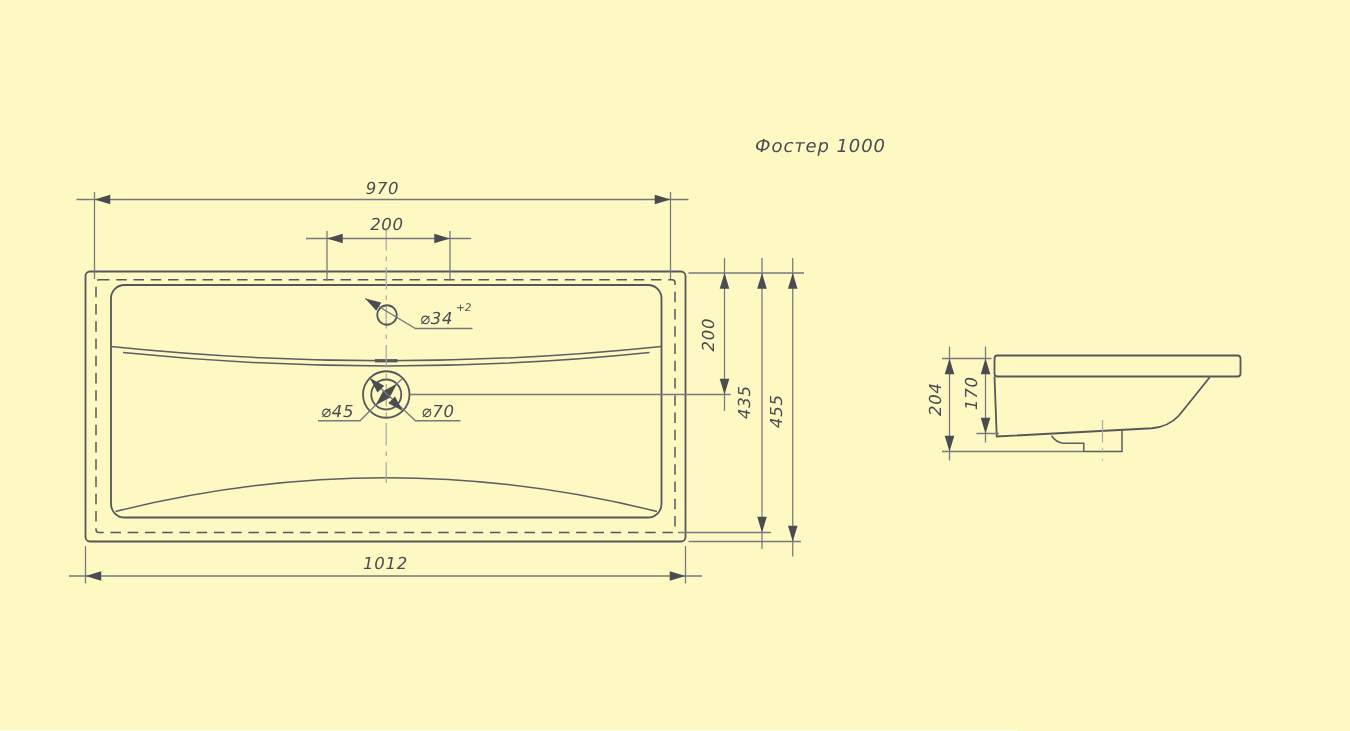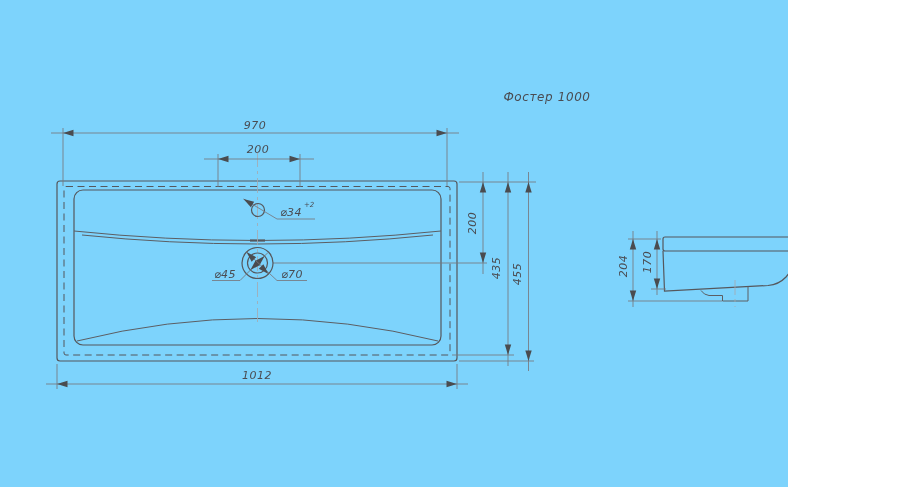--- a/index.html
+++ b/index.html
@@ -1,16 +1,16 @@
 <!DOCTYPE html>
 <html><head>
 <meta charset="utf-8">
 <style>
   html,body{margin:0;padding:0;background:#ffffff;}
-  .page{width:788px;height:487px;position:relative;background:#7dd3fc;overflow:hidden;}
+  .page{width:900px;height:487px;position:relative;background:#fef9c3;overflow:hidden;}
   svg{display:block;}
   text{font-family:"DejaVu Sans",sans-serif;font-style:italic;fill:#4a4c52;}
   .dimtxt{font-size:11px;letter-spacing:0.5px;}
   .lbltxt{font-size:11px;letter-spacing:0.5px;}
   .suptxt{font-size:7px;}
   .titletxt{font-size:12px;letter-spacing:0.6px;}
   .main{stroke:#55575c;stroke-width:1.2;fill:none;}
   .med{stroke:#5c5e63;stroke-width:1;fill:none;}
   .dashed{stroke:#55575c;stroke-width:1;fill:none;stroke-dasharray:7 4.5;}
   .dim{stroke:#77797e;stroke-width:0.85;fill:none;}

